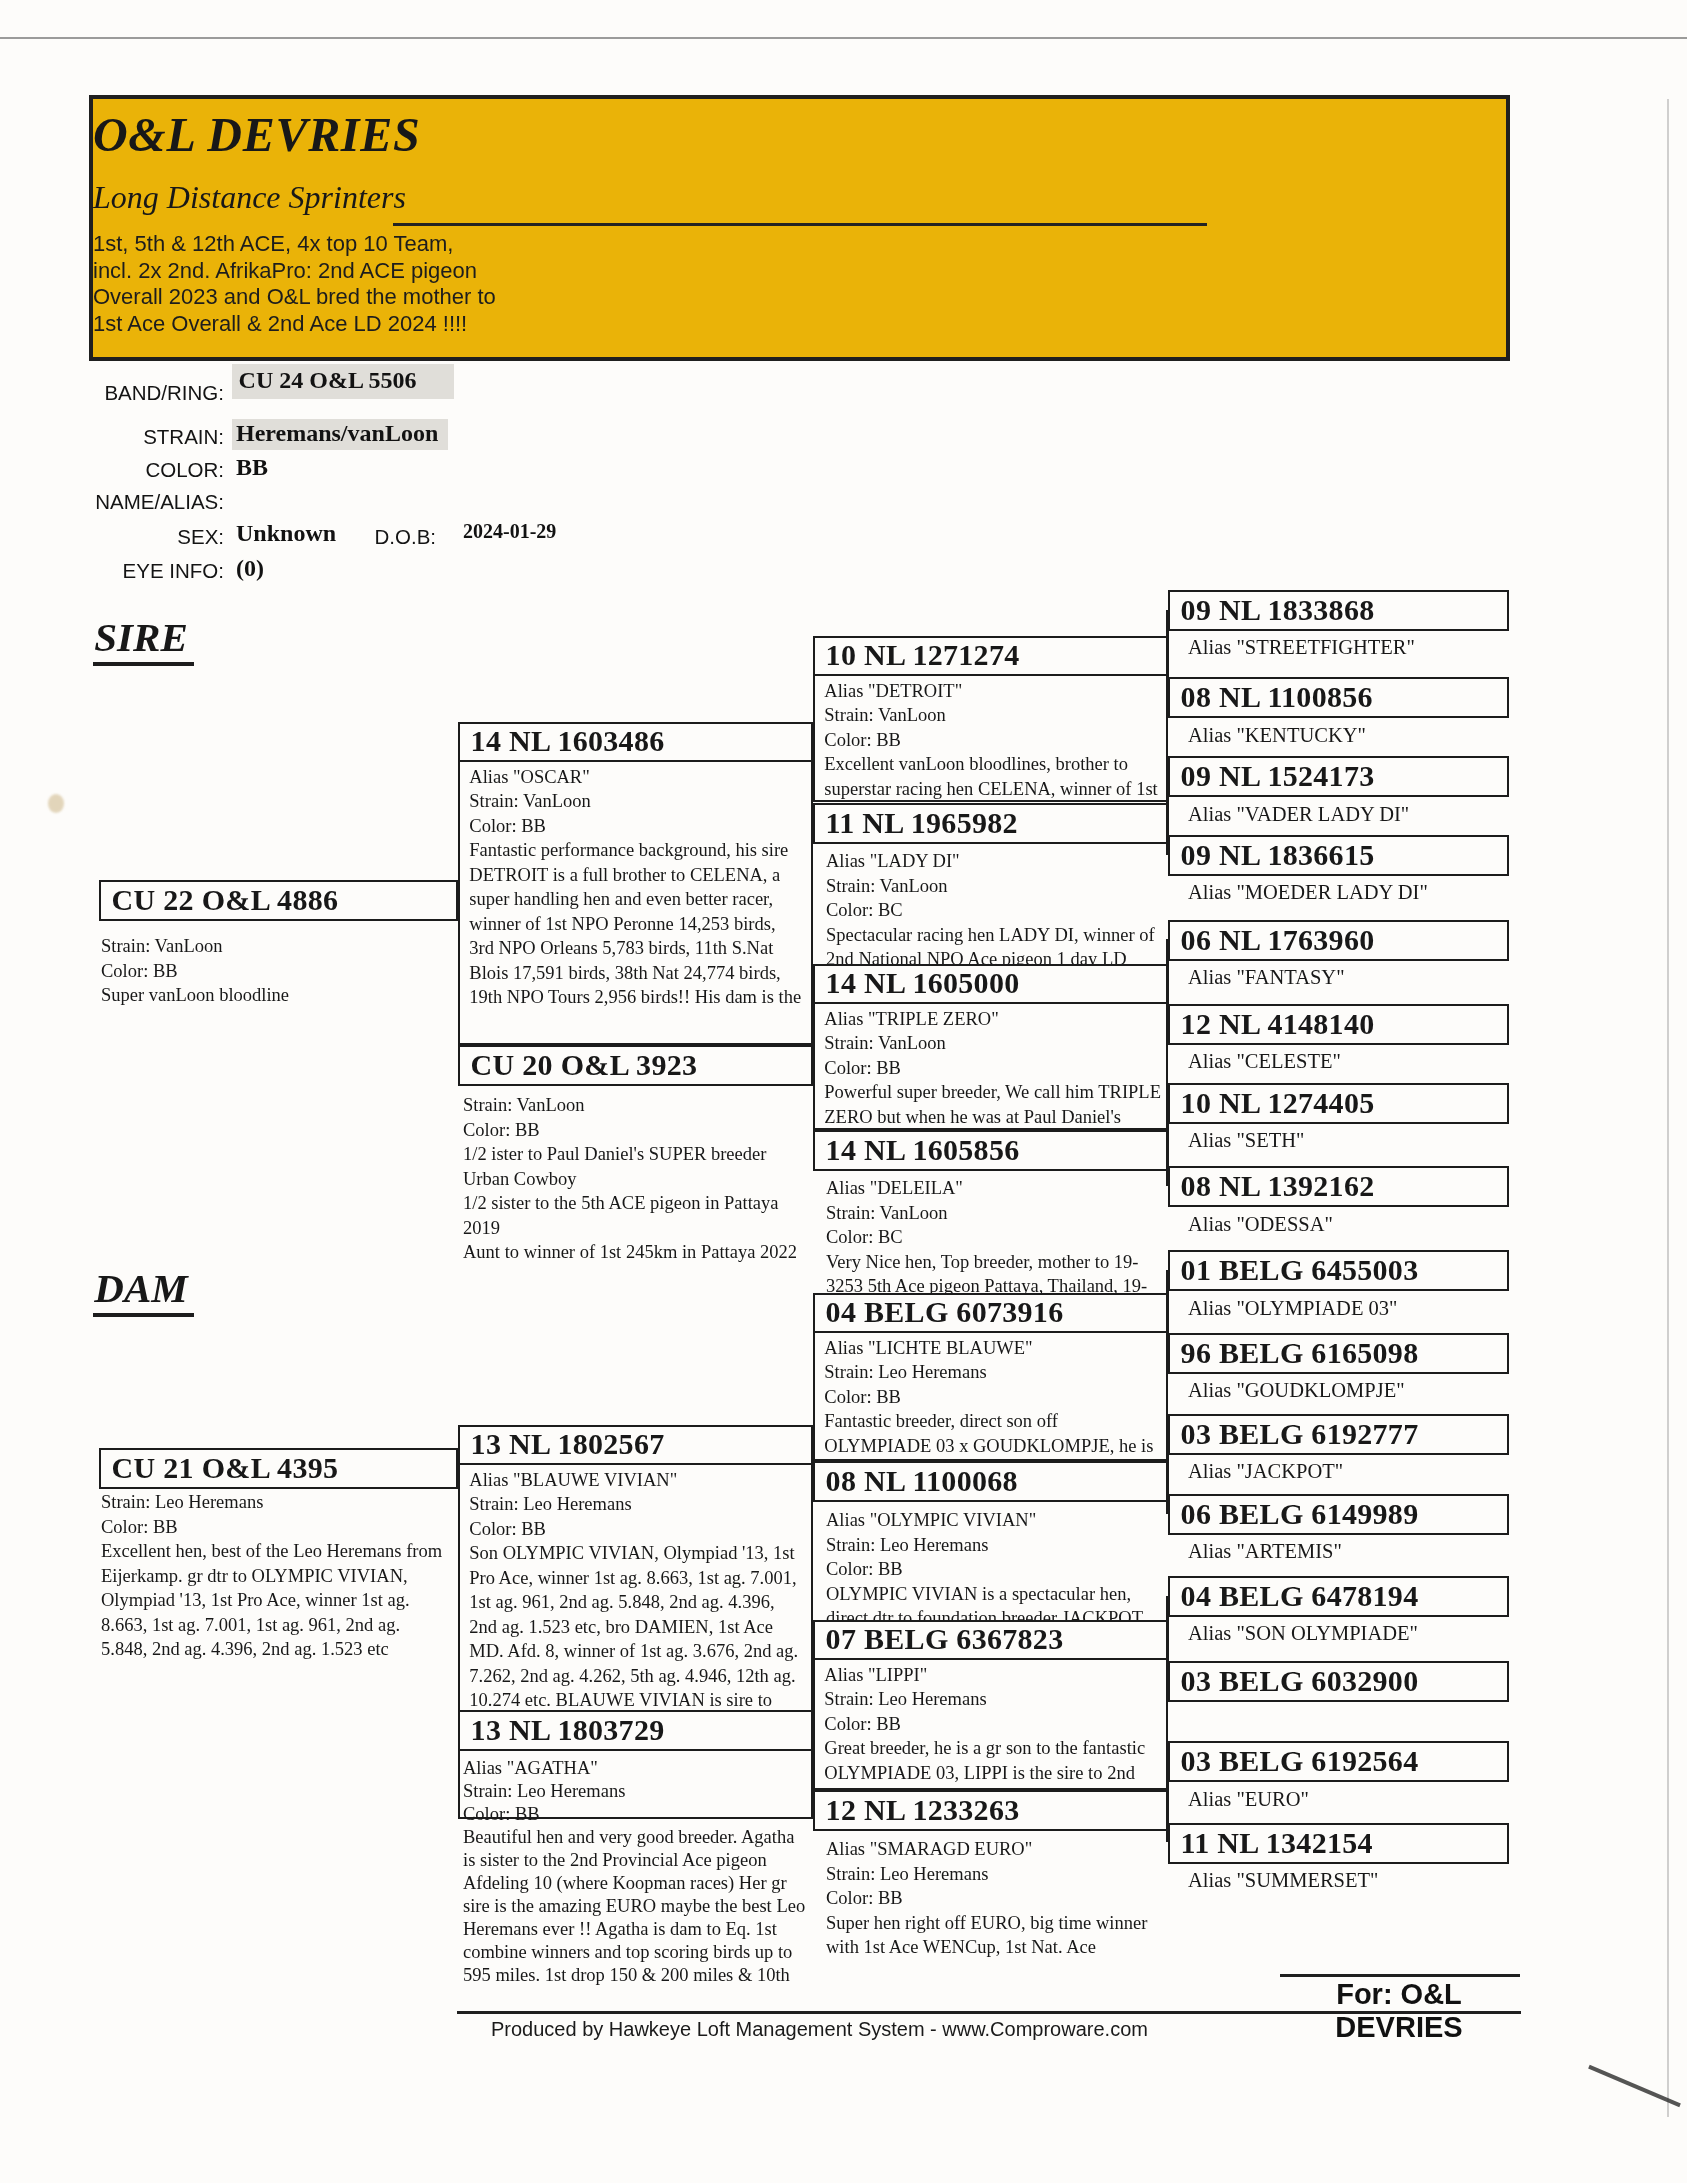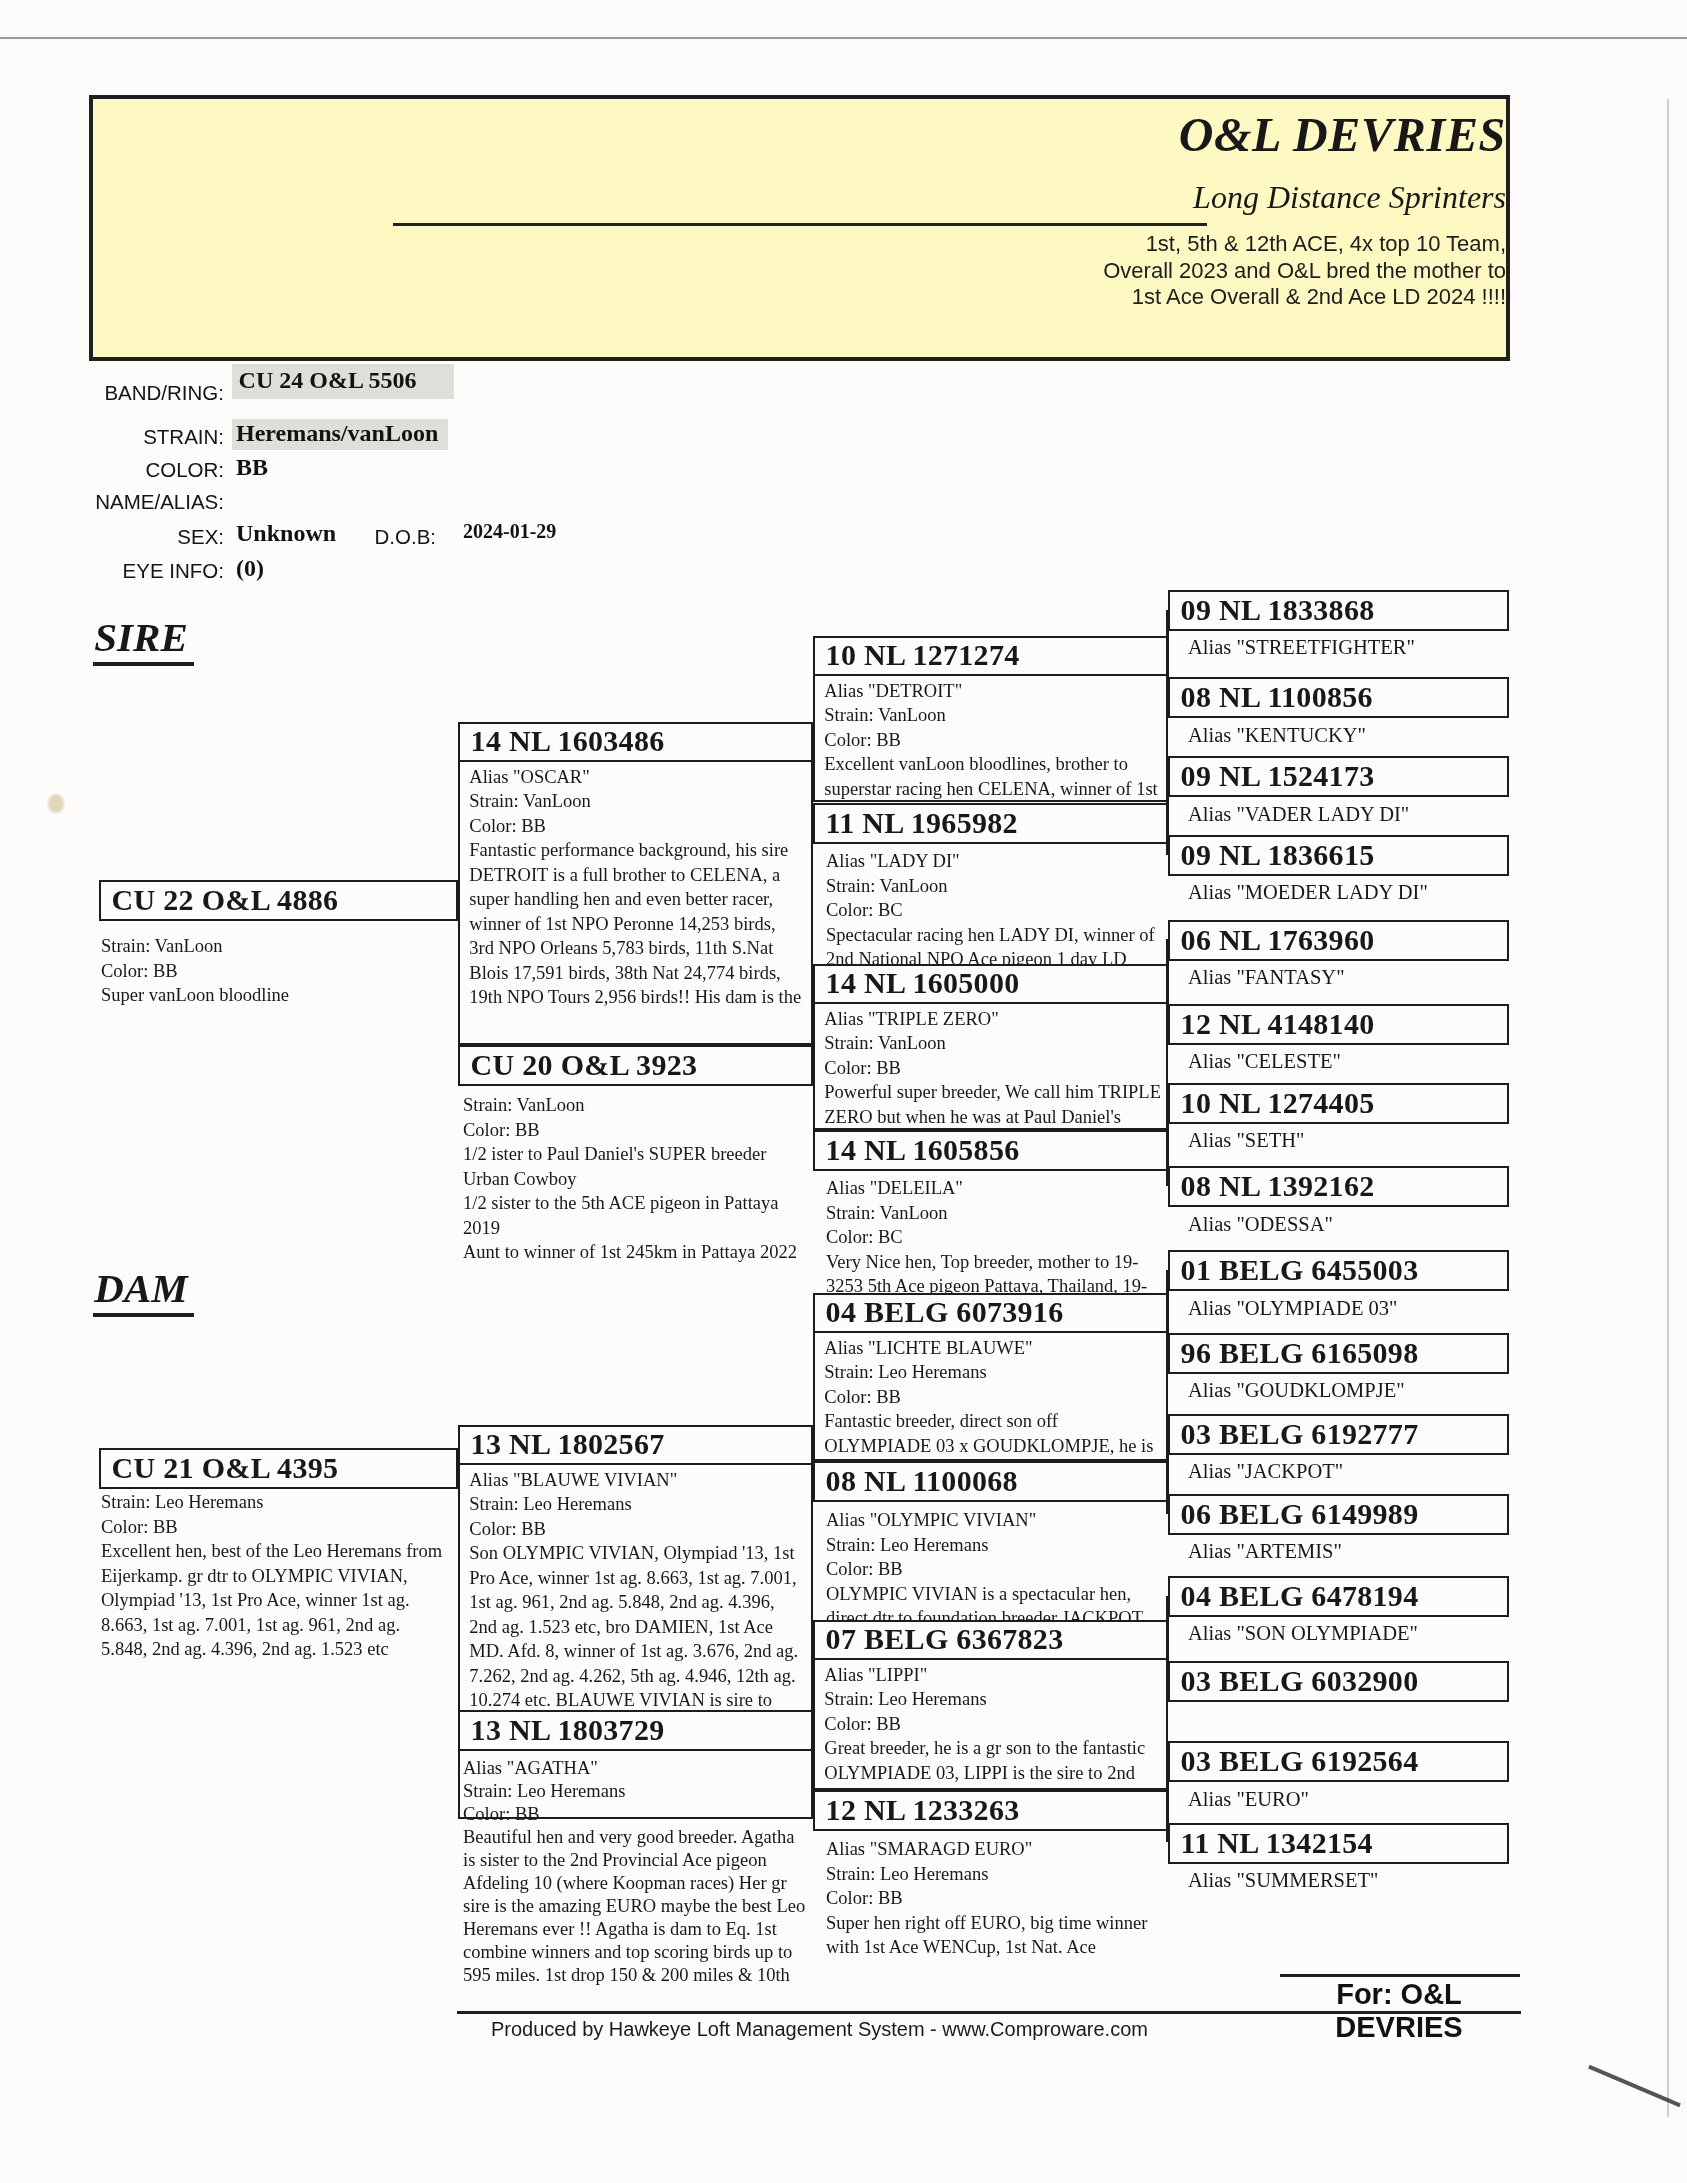--- a/index.html
+++ b/index.html
@@ -1,20 +1,20 @@
 <!DOCTYPE html>
 <html style="font-size:10.6px"><head>
 <meta charset="utf-8">
 <style>
   html,body{margin:0;padding:0;background:#e9e9e9;}
   #page{position:relative;width:1687px;height:2183px;background:#fdfcfa;overflow:hidden;
         font-family:"Liberation Serif","DejaVu Serif",serif;color:#181818;}
   
   #hdrbox{position:absolute;left:89px;top:95px;width:1421px;height:266px;
-          border:4px solid #1f1f1f;box-sizing:border-box;text-align:right;background:#fef9c3;}
+          border:4px solid #1f1f1f;box-sizing:border-box;text-align:left;background:#eab308;}
   #hdr-title{margin-top:8px;font:bold italic 48px "Liberation Serif",serif;letter-spacing:0.7px;}
   #hdr-sub{margin-top:17px;font:italic 32px "Liberation Serif",serif;}
   #hdr-rule{width:814px;height:3.3px;background:#232323;margin:6.6px auto 5.3px auto;}
   .hdr-line{font:22px/26.5px "Liberation Sans","DejaVu Sans",sans-serif;color:#1d1d1d;}
   
   .lab{position:absolute;left:32px;width:192px;text-align:right;
        font:20.5px "Liberation Sans","DejaVu Sans",sans-serif;color:#141414;}
   .val{position:absolute;font-weight:bold;color:#121212;}
   .hl{background:#e0ded9;}
   
@@ -54,20 +54,21 @@
   <div id="edge-top"></div>
   <div id="edge-right"></div>
   <div id="corner-mark"></div>
   <div id="blotch"></div>
 
   <div id="hdrbox">
     <div id="hdr-title">O&amp;L DEVRIES</div>
     <div id="hdr-sub">Long Distance Sprinters</div>
     <div id="hdr-rule"></div>
     <div class="hdr-line">1st, 5th &amp; 12th ACE, 4x top 10 Team,</div>
+    <div class="hdr-line">incl. 2x 2nd. AfrikaPro: 2nd ACE pigeon</div>
     <div class="hdr-line">Overall 2023 and O&amp;L bred the mother to</div>
     <div class="hdr-line">1st Ace Overall &amp; 2nd Ace LD 2024 !!!!</div>
   </div>
 
   <div class="lab" style="top:381px;">BAND/RING:</div>
   <div class="val hl" style="left:232px;top:364px;font-size:24px;padding:2.6px 37px 5.3px 6.6px;">CU 24 O&amp;L 5506</div>
   <div class="lab" style="top:425px;">STRAIN:</div>
   <div class="val hl" style="left:232px;top:419px;font-size:24px;padding:1.3px 9.3px 2.6px 4px;">Heremans/vanLoon</div>
   <div class="lab" style="top:458px;">COLOR:</div>
   <div class="val" style="left:236px;top:454px;font-size:24px;">BB</div>

